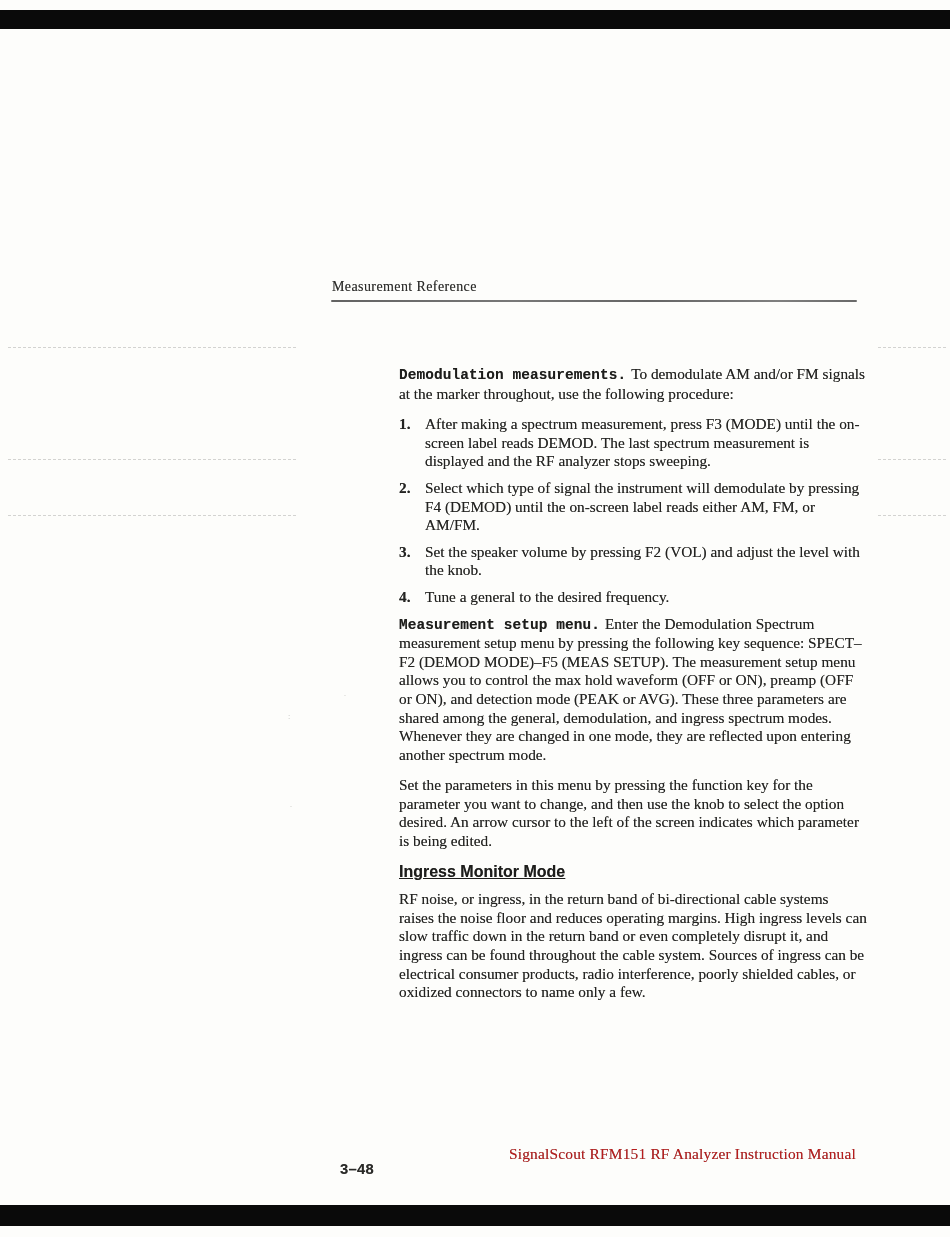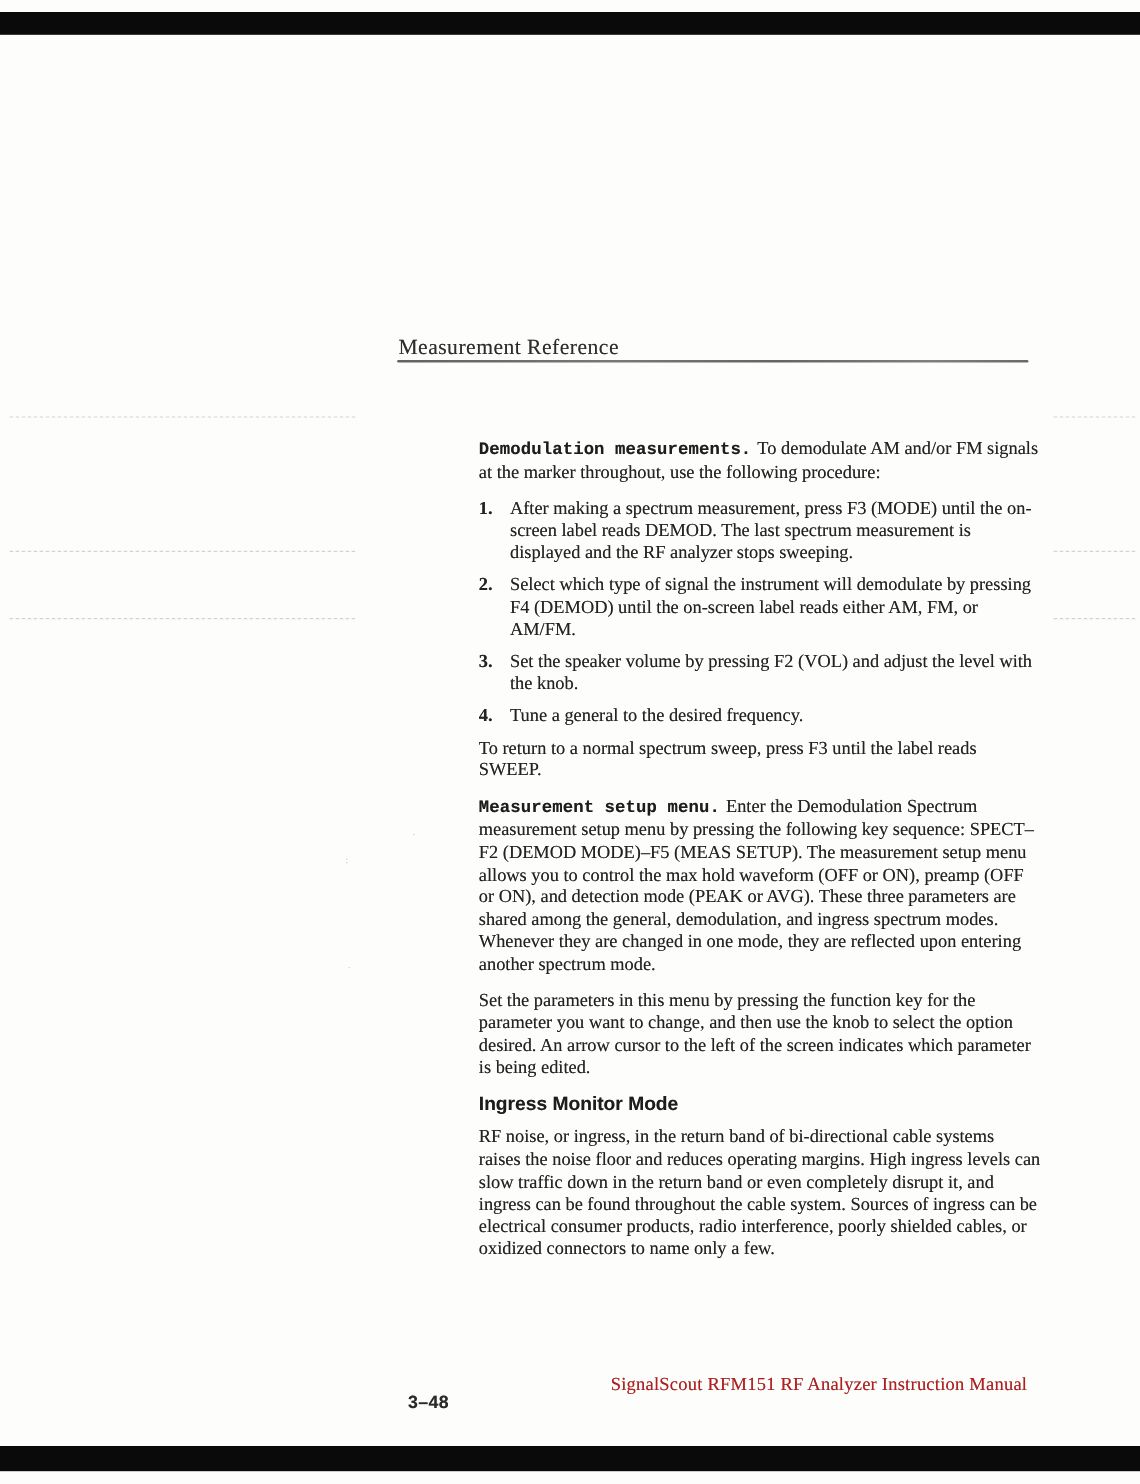--- a/index.html
+++ b/index.html
@@ -18,21 +18,21 @@
 
   .artifact-line {
     position:absolute; height:0;
     border-top:1px dashed #c6c6c3;
     opacity:.75;
   }
   .speck { position:absolute; color:#bdbdb9; font-size:8px; line-height:8px; }
 
   .running-header {
     position:absolute; left:332px; top:279px;
-    font-size:18px; letter-spacing:.4px; color:#2d2d2b;
+    font-size:14px; letter-spacing:.4px; color:#2d2d2b;
     text-shadow:0 0 .5px rgba(45,45,43,.5);
   }
   .header-rule {
     position:absolute; left:331px; top:300px; width:526px; height:2px;
     background:linear-gradient(to right,#3c3c3c,#575757 35%,#3f3f3f 60%,#606060 85%,#444);
     opacity:.8; border-radius:1px;
   }
 
   .content {
     position:absolute; left:399px; top:365px; width:468px;
@@ -44,20 +44,21 @@
     font-family:Liberation Mono, monospace; font-weight:700;
     font-size:14.4px; letter-spacing:.1px; margin-right:5px; color:#1d1d1b;text-align:right;
   }
   .steps { margin-bottom:4px; }
   .step { display:flex; margin-bottom:8px; }
   .step-num { width:26px; flex:none; font-weight:700; }
   .section-heading {
     font-family:"Liberation Sans", sans-serif; font-weight:700;
     font-size:16px; color:#1d1d1b; margin:6px 0 9px;
     text-shadow:0 0 .5px rgba(30,30,28,.55);
+    text-decoration:underline;
   }
 
   .footer-page {
     position:absolute; left:340px; top:1146px;
     font-family:"Liberation Sans", sans-serif; font-weight:700;
     font-size:14.8px; color:#2a2a28; letter-spacing:.3px;
     text-shadow:0 0 .5px rgba(42,42,40,.5);
     margin-top:15px;
   }
   .footer-title {
@@ -101,21 +102,20 @@
     <div class="step">
       <span class="step-num">3.</span>
       <span class="step-text">Set the speaker volume by pressing F2 (VOL) and adjust the level with the knob.</span>
     </div>
     <div class="step">
       <span class="step-num">4.</span>
       <span class="step-text">Tune a general to the desired frequency.</span>
     </div>
   </div>
 
-  <p>To return to a normal spectrum sweep, press F3 until the label reads SWEEP.</p>
 
   <p><span class="lead">Measurement setup menu.</span><span>Enter the Demodulation Spectrum measurement setup menu by pressing the following key sequence: SPECT–F2 (DEMOD MODE)–F5 (MEAS SETUP). The measurement setup menu allows you to control the max hold waveform (OFF or ON), preamp (OFF or ON), and detection mode (PEAK or AVG). These three parameters are shared among the general, demodulation, and ingress spectrum modes. Whenever they are changed in one mode, they are reflected upon entering another spectrum mode.</span></p>
 
   <p>Set the parameters in this menu by pressing the function key for the parameter you want to change, and then use the knob to select the option desired. An arrow cursor to the left of the screen indicates which parameter is being edited.</p>
 
   <h3 class="section-heading">Ingress Monitor Mode</h3>
 
   <p>RF noise, or ingress, in the return band of bi-directional cable systems raises the noise floor and reduces operating margins. High ingress levels can slow traffic down in the return band or even completely disrupt it, and ingress can be found throughout the cable system. Sources of ingress can be electrical consumer products, radio interference, poorly shielded cables, or oxidized connectors to name only a few.</p>
 
 </main>

